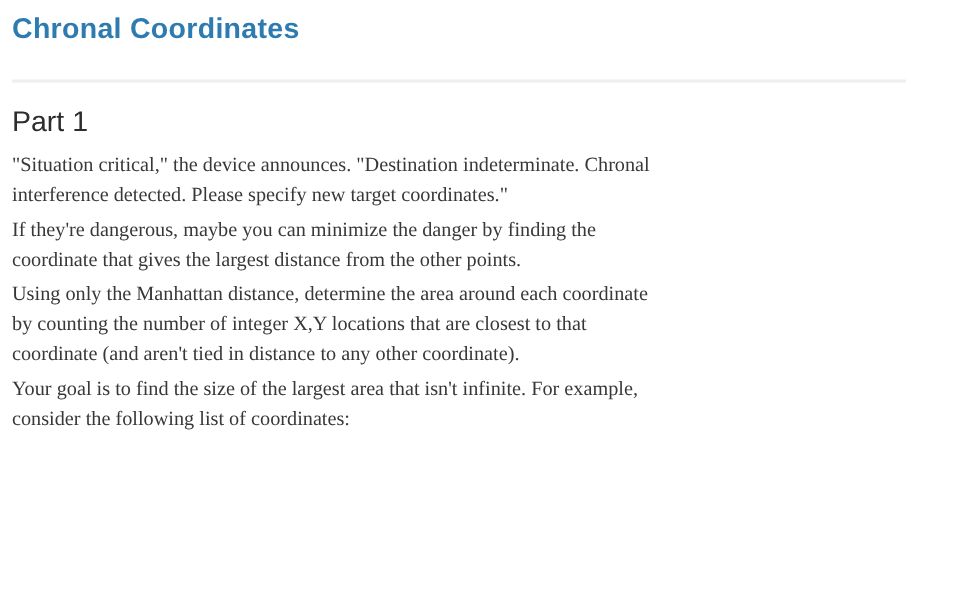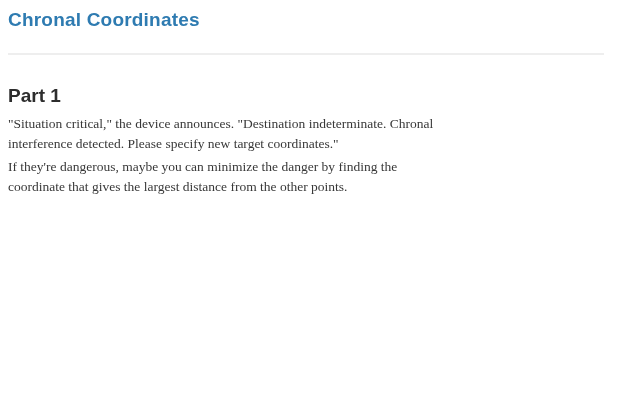--- a/index.html
+++ b/index.html
@@ -25,23 +25,23 @@
     letter-spacing: 0.2px;
     color: var(--title-blue, #2e7bb1);
   }
   .divider {
     height: 2px;
     background: var(--divider, #eeeeee);
     margin: 21px 0 0 0;
     border: none;
   }
   .part-heading {
-    margin: 29px 0 6px 0;
+    margin: 15px 0 6px 0;
     font-family: "Liberation Sans", sans-serif;
-    font-weight: 700;
+    font-weight: 400;
     font-size: 19px;
     line-height: 24px;
     color: var(--heading-dark, #2d2d2d);
   }
   .article p {
     margin: 0 0 3px 0;
     max-width: 434px;
     font-family: "Liberation Serif", serif;
     font-size: 13.5px;
     line-height: 20px;
@@ -58,15 +58,17 @@
 
   <section class="article">
     <h2 class="part-heading">Part 1</h2>
 
 
     <p>"Situation critical," the device announces. "Destination indeterminate. Chronal interference detected. Please specify new target coordinates."</p>
 
 
     <p>If they're dangerous, maybe you can minimize the danger by finding the coordinate that gives the largest distance from the other points.</p>
 
+    <p>Using only the Manhattan distance, determine the area around each coordinate by counting the number of integer X,Y locations that are closest to that coordinate (and aren't tied in distance to any other coordinate).</p>
 
+    <p>Your goal is to find the size of the largest area that isn't infinite. For example, consider the following list of coordinates:</p>
   </section>
 </main>
 
 </body></html>

